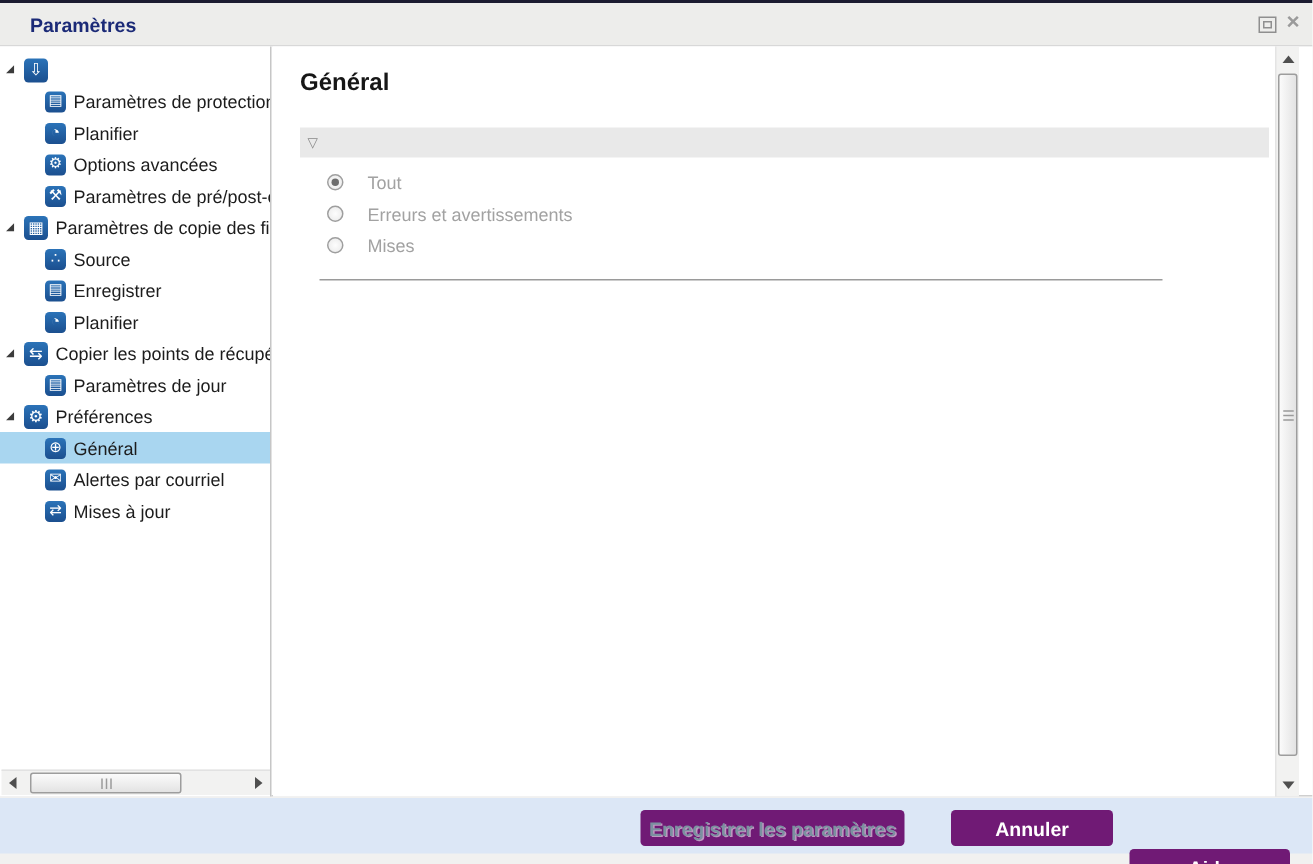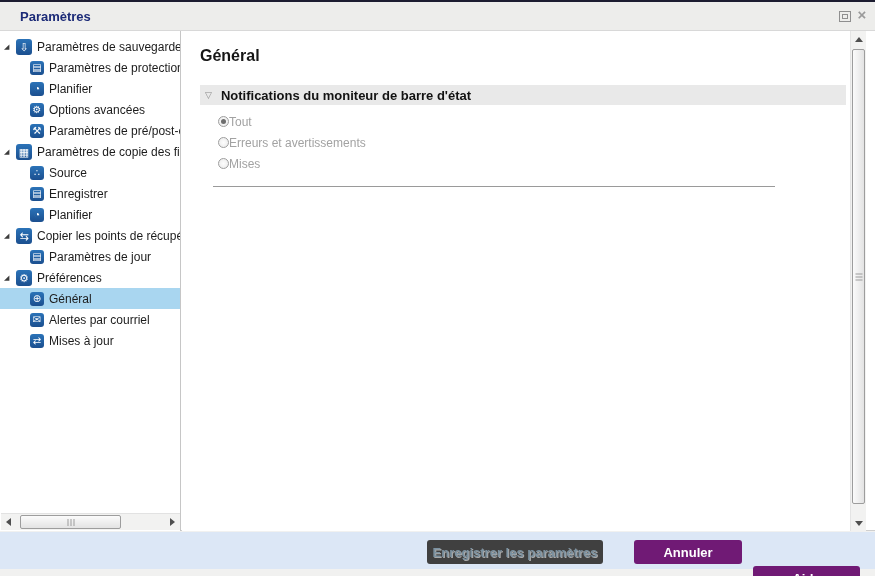--- a/index.html
+++ b/index.html
@@ -115,21 +115,21 @@
   .radio-circle {
     width:11px; height:11px; border-radius:50%;
     border:1px solid #9E9E9E;
     background:radial-gradient(#FDFDFD,#E9E9E9);
     position:relative; flex:0 0 11px;
   }
   .radio-circle .dot {
     position:absolute; left:2px; top:2px; width:5px; height:5px;
     border-radius:50%; background:#6E6E6E;
   }
-  .radio-label { font-size:12px; color:#A2A2A2; }
+  .radio-label { margin-left:16px; font-size:12px; color:#A2A2A2; }
   #section-rule {
     position:absolute; left:31px; top:155px; width:562px; height:1px;
     background:#9A9A9A;
   }
 
   
   #v-scrollbar {
     position:absolute; left:850px; top:0; width:16px; height:500px;
     background:#F2F2F1; border-left:1px solid #E4E4E4;
   }
@@ -153,21 +153,21 @@
   }
   .btn {
     position:absolute; top:8px; height:24px;
     border:none; border-radius:3px;
     background:#701a75; color:#FFFFFF;
     font-family:"Liberation Sans","DejaVu Sans",sans-serif;
     font-size:13px; font-weight:bold; cursor:pointer;
   }
   #btn-save {
     left:427px; width:176px;
-    background:#404040; color:#7B91A0;
+    background:#701a75; color:#7B91A0;
     text-shadow:1px 1px 0 rgba(255,255,255,0.55);
     cursor:default;
   }
   #btn-cancel { left:634px; width:108px; }
   #btn-help   { left:753px; width:107px;margin-top:26px; }
 </style>
 </head>
 <body>
 
 <div id="window">
@@ -182,21 +182,20 @@
     <div id="win-close">×</div>
   </div>
 
   <div id="body-row">
 
     <div id="tree-panel">
       <div id="tree-list">
           <div class="tree-row lvl0">
             <span class="expander">◢</span>
             <span class="tree-icon">⇩</span>
-            <span>Paramètres de sauvegarde</span>
           </div>
           <div class="tree-row lvl1">
             <span class="tree-icon">▤</span>
             <span>Paramètres de protection</span>
           </div>
           <div class="tree-row lvl1">
             <span class="tree-icon">◔</span>
             <span>Planifier</span>
           </div>
           <div class="tree-row lvl1">
@@ -265,21 +264,20 @@
         <div class="sb-arrow" style="right:0;">
             <span class="tri tri-right"></span>
           </div>
       </div>
     </div>
 
     <div id="content">
       <div id="content-heading">Général</div>
       <div id="section-bar">
         <span id="section-collapse">▽</span>
-        <span id="section-title">Notifications du moniteur de barre d'état</span>
       </div>
       <div id="radio-group">
           <div class="radio-row">
             <span class="radio-circle">
               <span class="dot"></span>
             </span>
             <span class="radio-label">Tout</span>
           </div>
           <div class="radio-row">
             <span class="radio-circle"></span>

